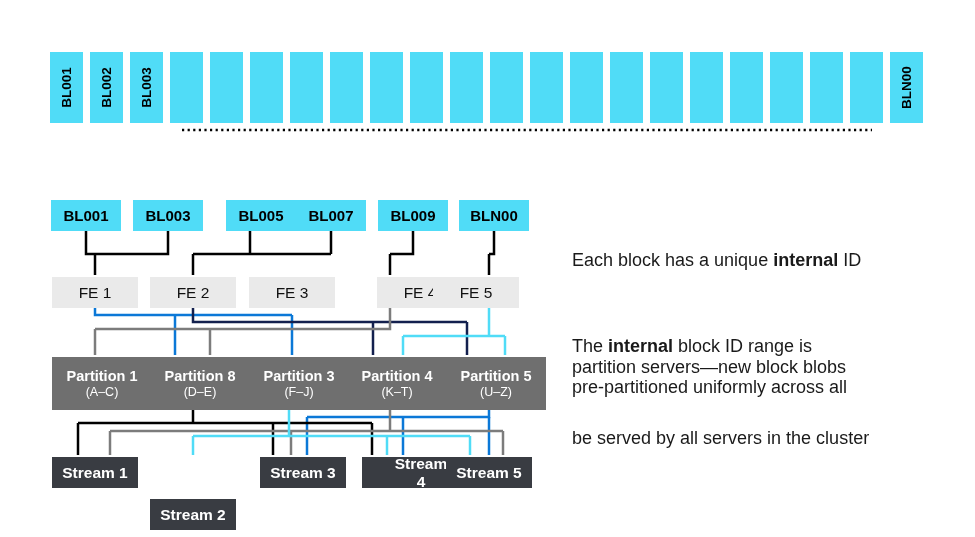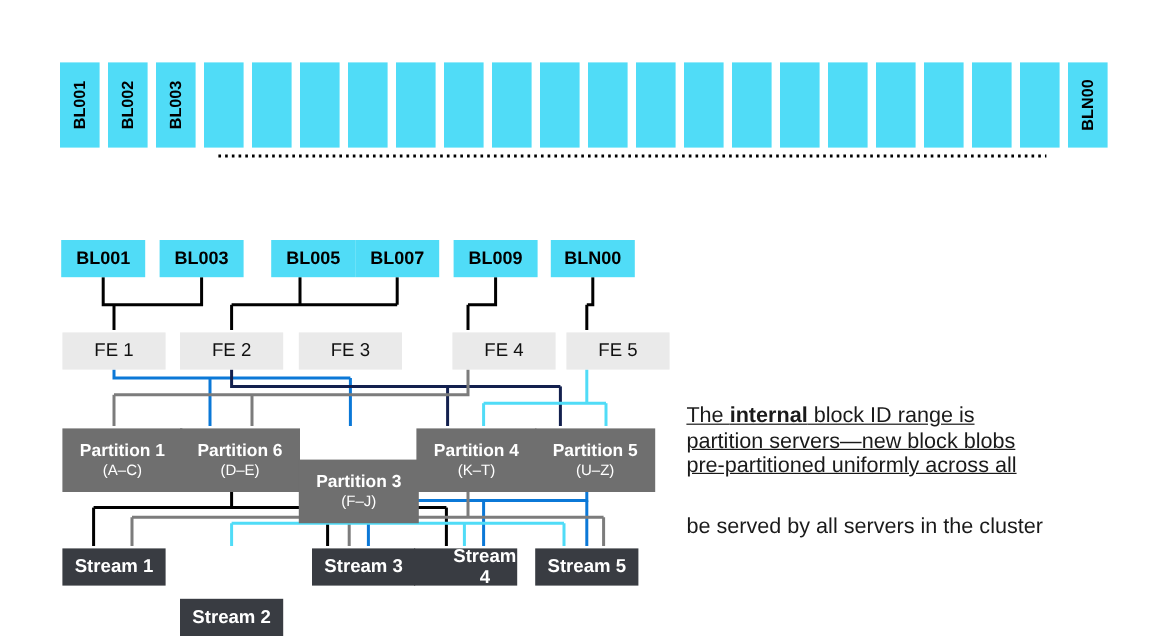--- a/index.html
+++ b/index.html
@@ -173,51 +173,52 @@
       <div class="box bl" style="left: 51px;">BL001</div>
       <div class="box bl" style="left: 133px;">BL003</div>
       <div class="box bl" style="left: 226px;">BL005</div>
       <div class="box bl" style="left: 296px;">BL007</div>
       <div class="box bl" style="left: 378px;">BL009</div>
       <div class="box bl" style="left: 459px;">BLN00</div>
       <div class="box fe" style="left: 52px;">FE 1</div>
       <div class="box fe" style="left: 150px;">FE 2</div>
       <div class="box fe" style="left: 249px;">FE 3</div>
       <div class="box fe" style="left: 330px; margin-left: 47px;">FE 4</div>
-      <div class="box fe" style="left: 472px;">FE 5</div>
+      <div class="box fe" style="left: 433px;">FE 5</div>
       <div class="box part" style="left: 52px;">
         <span class="t">Partition 1</span>
         <span class="r">(A–C)</span>
       </div>
       <div class="box part" style="left: 150px;">
-        <span class="t">Partition 6</span>
+        <span class="t">Partition 8</span>
         <span class="r">(D–E)</span>
       </div>
-      <div class="box part" style="left: 249px; margin-top: 26px;">
+      <div class="box part" style="left: 249px;">
         <span class="t">Partition 3</span>
         <span class="r">(F–J)</span>
       </div>
       <div class="box part" style="left: 347px;">
         <span class="t">Partition 4</span>
         <span class="r">(K–T)</span>
       </div>
       <div class="box part" style="left: 446px;">
         <span class="t">Partition 5</span>
         <span class="r">(U–Z)</span>
       </div>
       <div class="box stream" style="left: 52px;">Stream 1</div>
       <div class="box stream" style="left: 150px; margin-top: 42px;">Stream 2</div>
       <div class="box stream" style="left: 249px; margin-left: 11px;">Stream 3</div>
-      <div class="box stream" style="left: 345px; padding-left: 32px;">Stream 4</div>
+      <div class="box stream" style="left: 362px; padding-left: 32px;">Stream 4</div>
       <div class="box stream" style="left: 446px;">Stream 5</div>
     </div>
   <div>
       <div class="ann" style="top: 250px;">
-      </div>
-      <div class="ann" style="top: 336px; text-decoration: underline;">
+        <div><span>Each block has a unique </span><span class="bold">internal</span><span> ID</span></div>
+      </div>
+      <div class="ann" style="top: 336px;">
         <div><span>The </span><span class="bold">internal</span><span> block ID range is</span></div>
         <div><span>partition servers—new block blobs</span></div>
         <div><span>pre-partitioned uniformly across all</span></div>
       </div>
       <div class="ann" style="top: 428px;">
         <div><span>be served by all servers in the cluster</span></div>
       </div>
     </div>
 
 </div>

